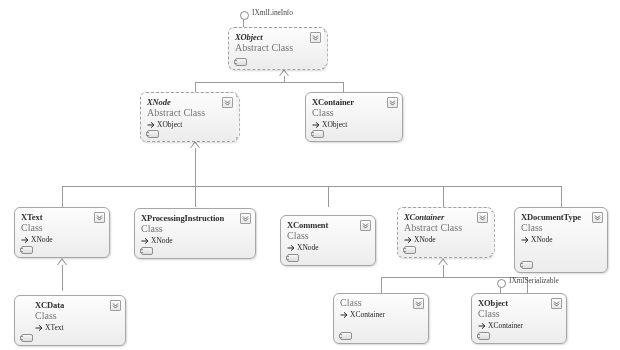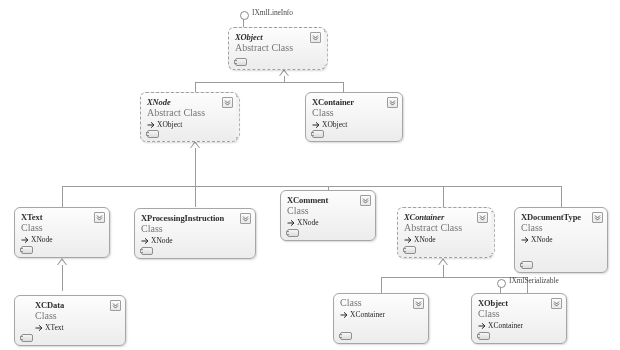--- a/index.html
+++ b/index.html
@@ -310,21 +310,21 @@
       <span>XNode</span>
     </div>
     <div class="chev">
       <svg width="7" height="7" viewBox="0 0 7 7">
           <path d="M1 1.5 L3.5 4 L6 1.5 M1 3.6 L3.5 6.1 L6 3.6" stroke="#4a4a4a" stroke-width="0.8" fill="none"></path>
         </svg>
     </div>
     <div class="pill"></div>
   </div>
 
-  <div class="cls" style="left:280px; top:190px; width:96px; height:51px;">
+  <div class="cls" style="left:280px; top:215px; width:96px; height:51px;">
     <div class="cls-name">XComment</div>
     <div class="cls-stereo">Class</div>
     <div class="cls-base">
       <span class="arrow-glyph">
         <svg width="8" height="8" viewBox="0 0 8 8">
             <path d="M0.5 4 L6.5 4 M4 1.3 L7 4 L4 6.7" stroke="#2a2a2a" stroke-width="1" fill="none"></path>
           </svg>
       </span>
       <span>XNode</span>
     </div>

